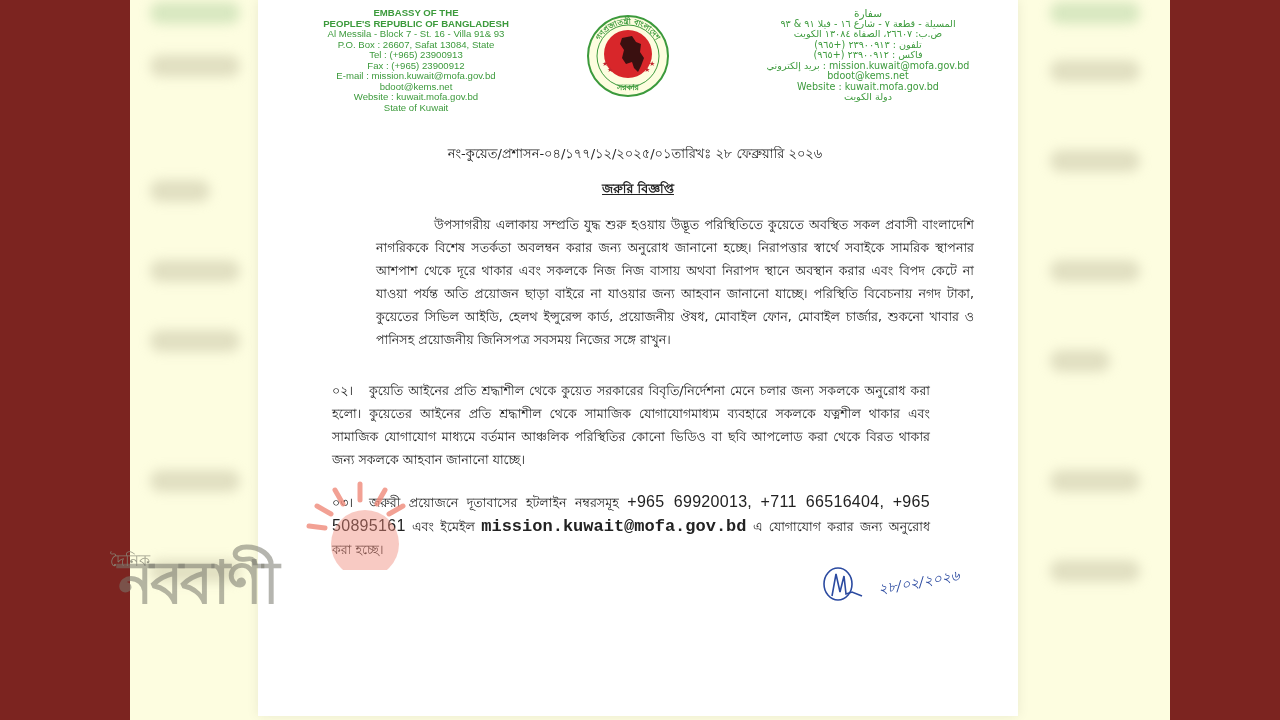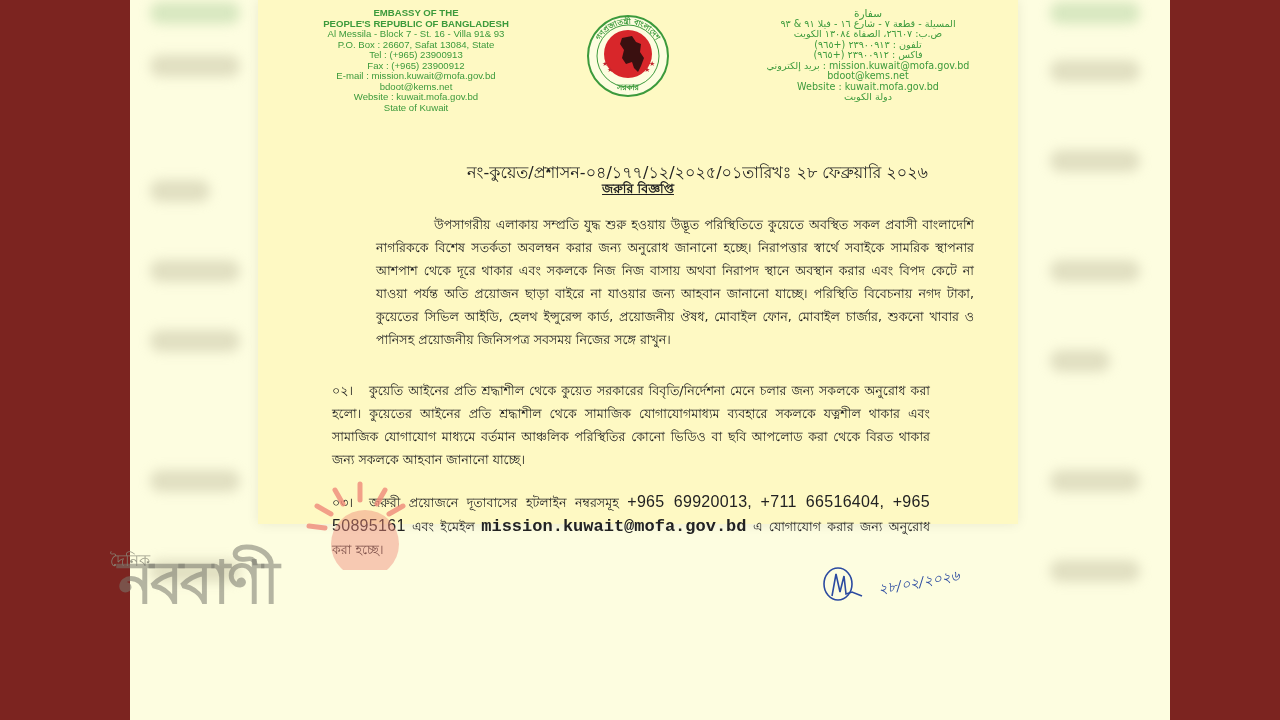--- a/index.html
+++ b/index.html
@@ -15,44 +15,44 @@
   .blur-band {
     position:absolute; top:0; height:720px; width:110px;
     filter:blur(6px); opacity:.55;
   }
   .blur-band.left { left:10px; }
   .blur-band.right { right:20px; }
   .blur-band .smear { position:absolute; left:10px; width:90px; height:22px; background:#c9c6a8; border-radius:10px; }
   .blur-band .smear.g { background:#b9d6a6; }
 
   .paper {
-    position:absolute; left:258px; top:0; width:760px; height:524px;
-    background:#fef9c3;
+    position:absolute; left:258px; top:0; width:760px; height:716px;
+    background:#ffffff;
     box-shadow:0 0 12px rgba(0,0,0,.08);
   }
   .lh-en {
     position:absolute; left:22px; top:8px; width:272px;
     text-align:center; color:#3c9a3c; font-size:9.6px; line-height:10.5px;
     font-family:"Liberation Sans", sans-serif;
   }
   .lh-en .t1 { font-weight:bold; font-size:9.6px; }
   .lh-ar {
     position:absolute; left:462px; top:8px; width:296px;
     text-align:center; color:#3c9a3c; font-size:9.6px; line-height:10.5px;
     font-family:"DejaVu Sans", sans-serif;
   }
   .lh-ar .t1 { font-size:10.5px;text-align:center; }
   .lh-ar .t2 { font-size:13px; font-weight:bold; line-height:14px; }
   .seal {
     position:absolute; left:328px; top:14px; width:84px; height:84px;
   }
   .ref-row {
     position:absolute; left:84px; top:144px; width:586px;
-    display:flex; justify-content:flex-end;
-    font-size:16px; color:#222;margin-top:16px;
+    display:flex; justify-content:center;
+    font-size:13px; color:#222;
   }
   .subject {
     position:absolute; left:0; width:760px; top:180px; text-align:center;
     font-size:12.5px; font-weight:bold; color:#222; text-decoration:underline;
   }
   .body-text {
     position:absolute; left:74px; width:598px;
     font-size:12.6px; line-height:23px; color:#222; text-align:justify;
   }
   .p1 { top:213px; text-indent:58px;margin-left:44px; }

